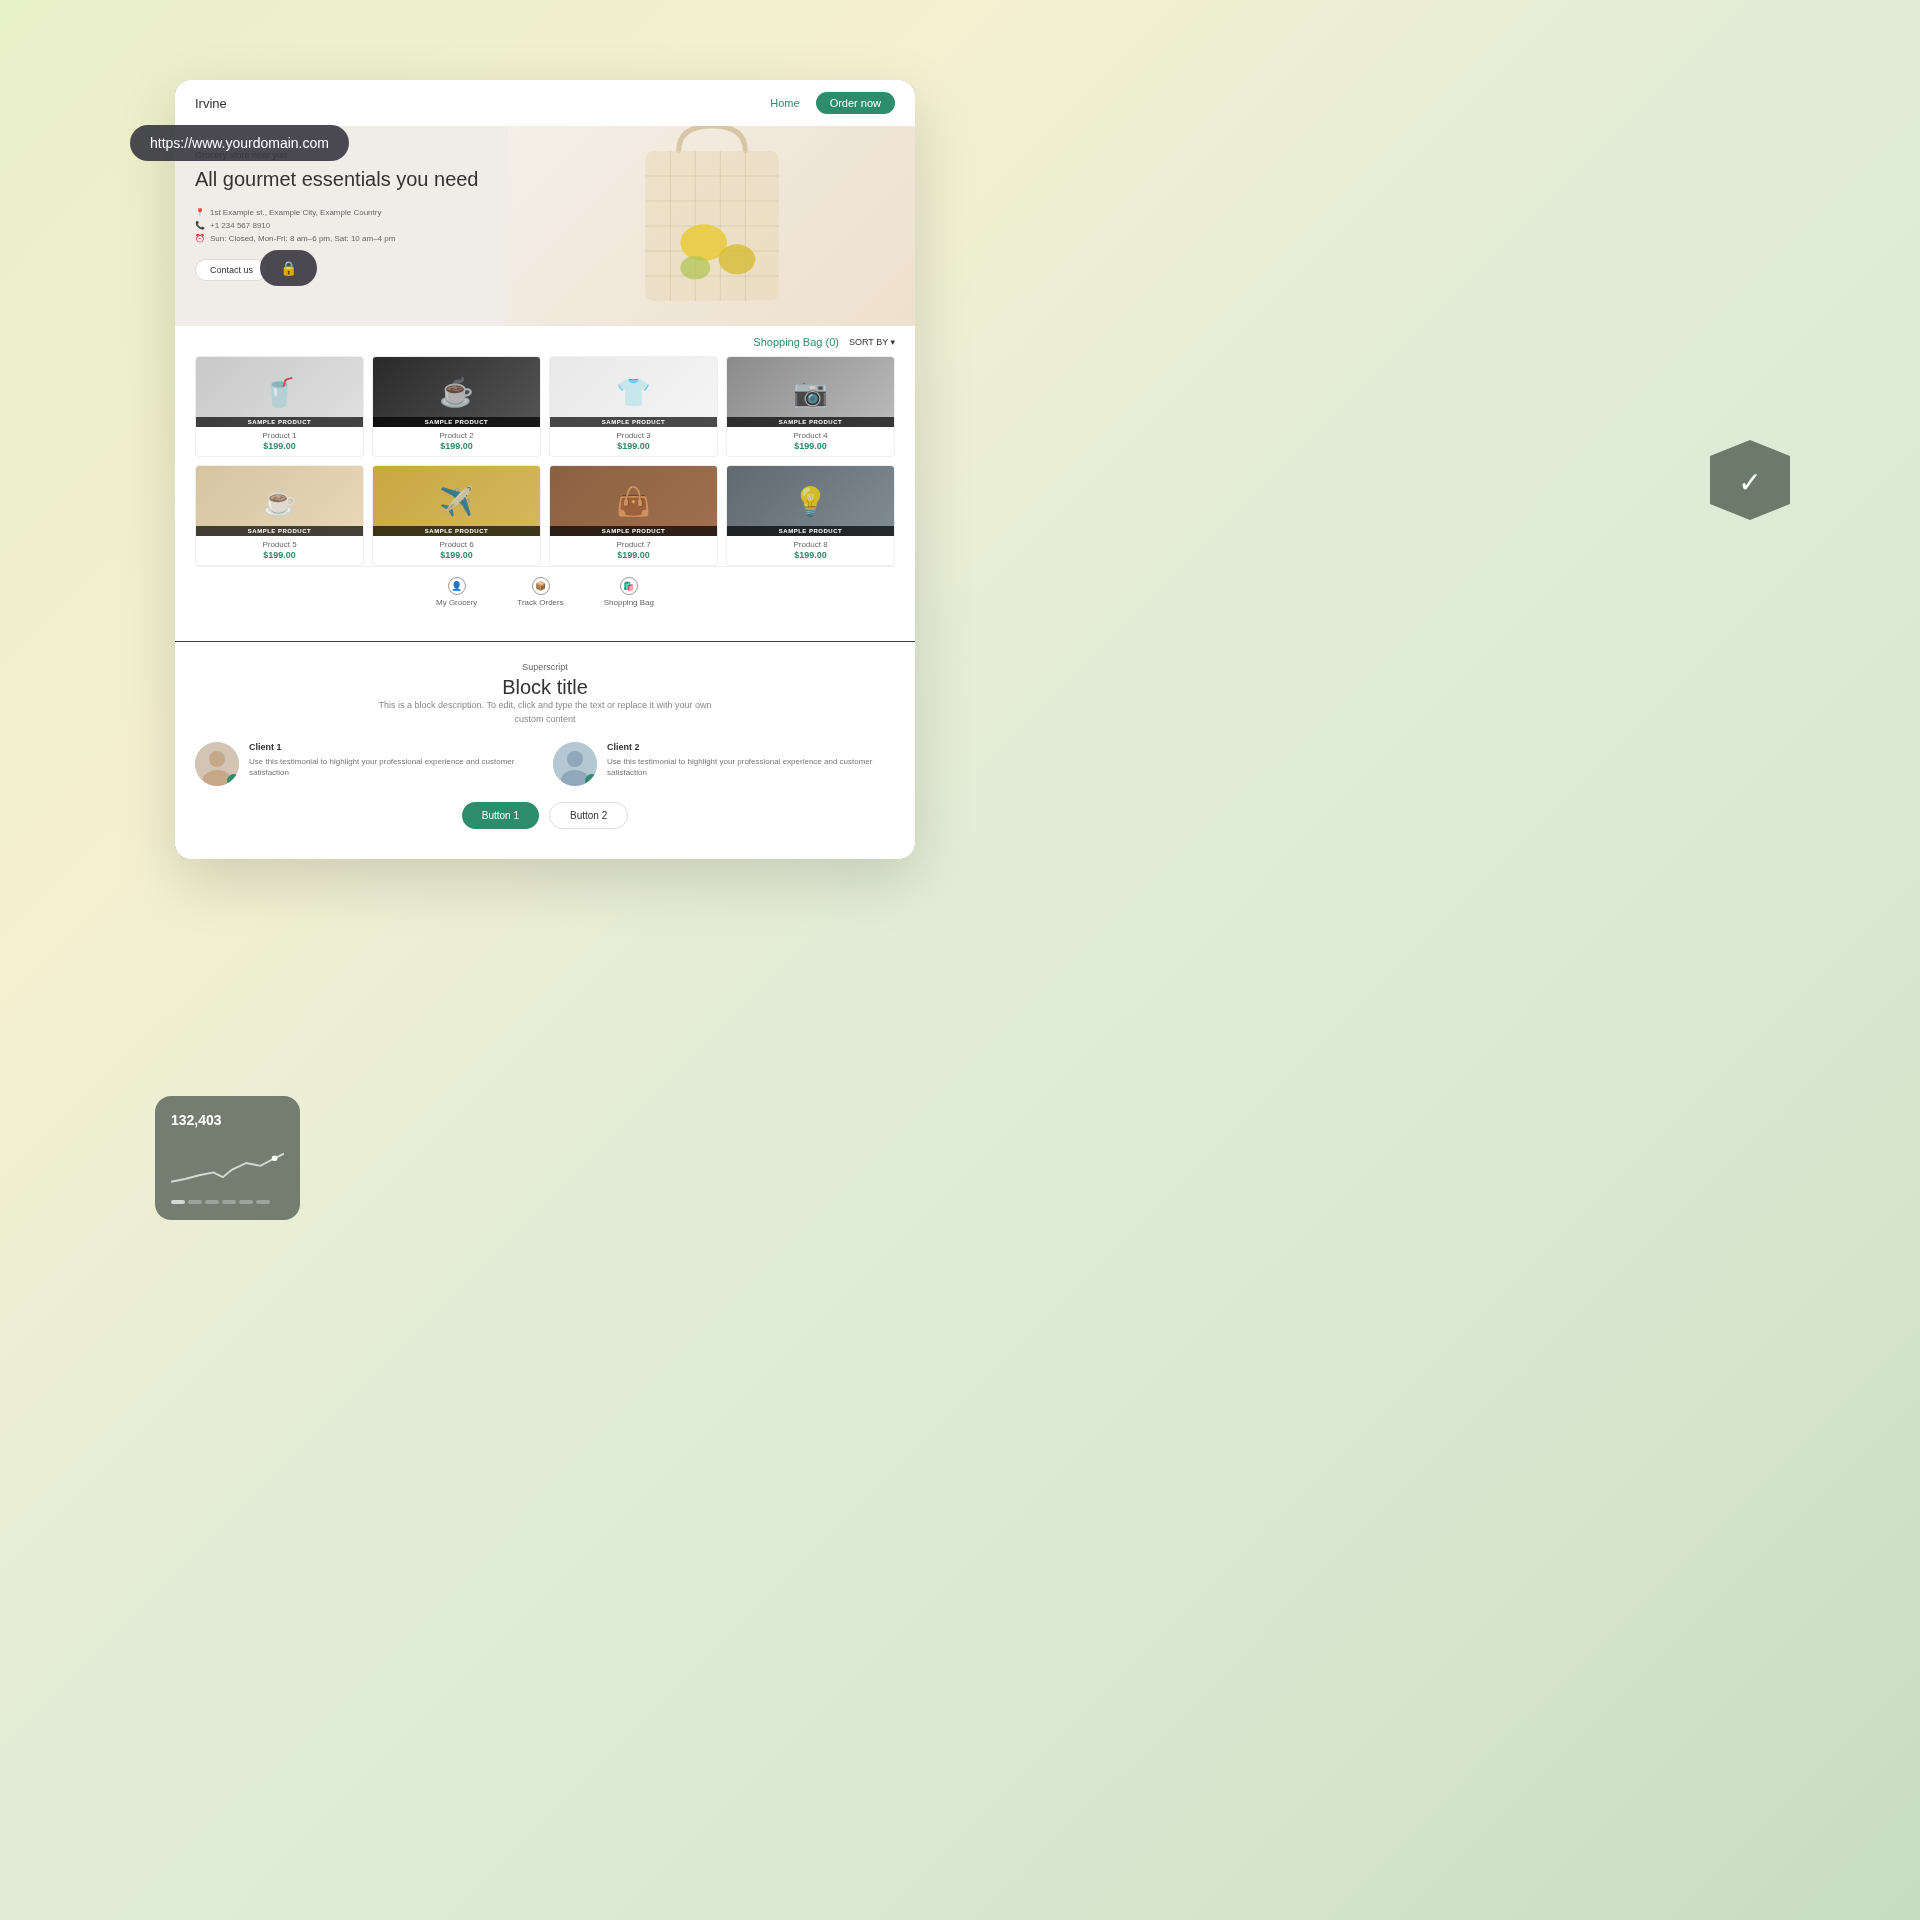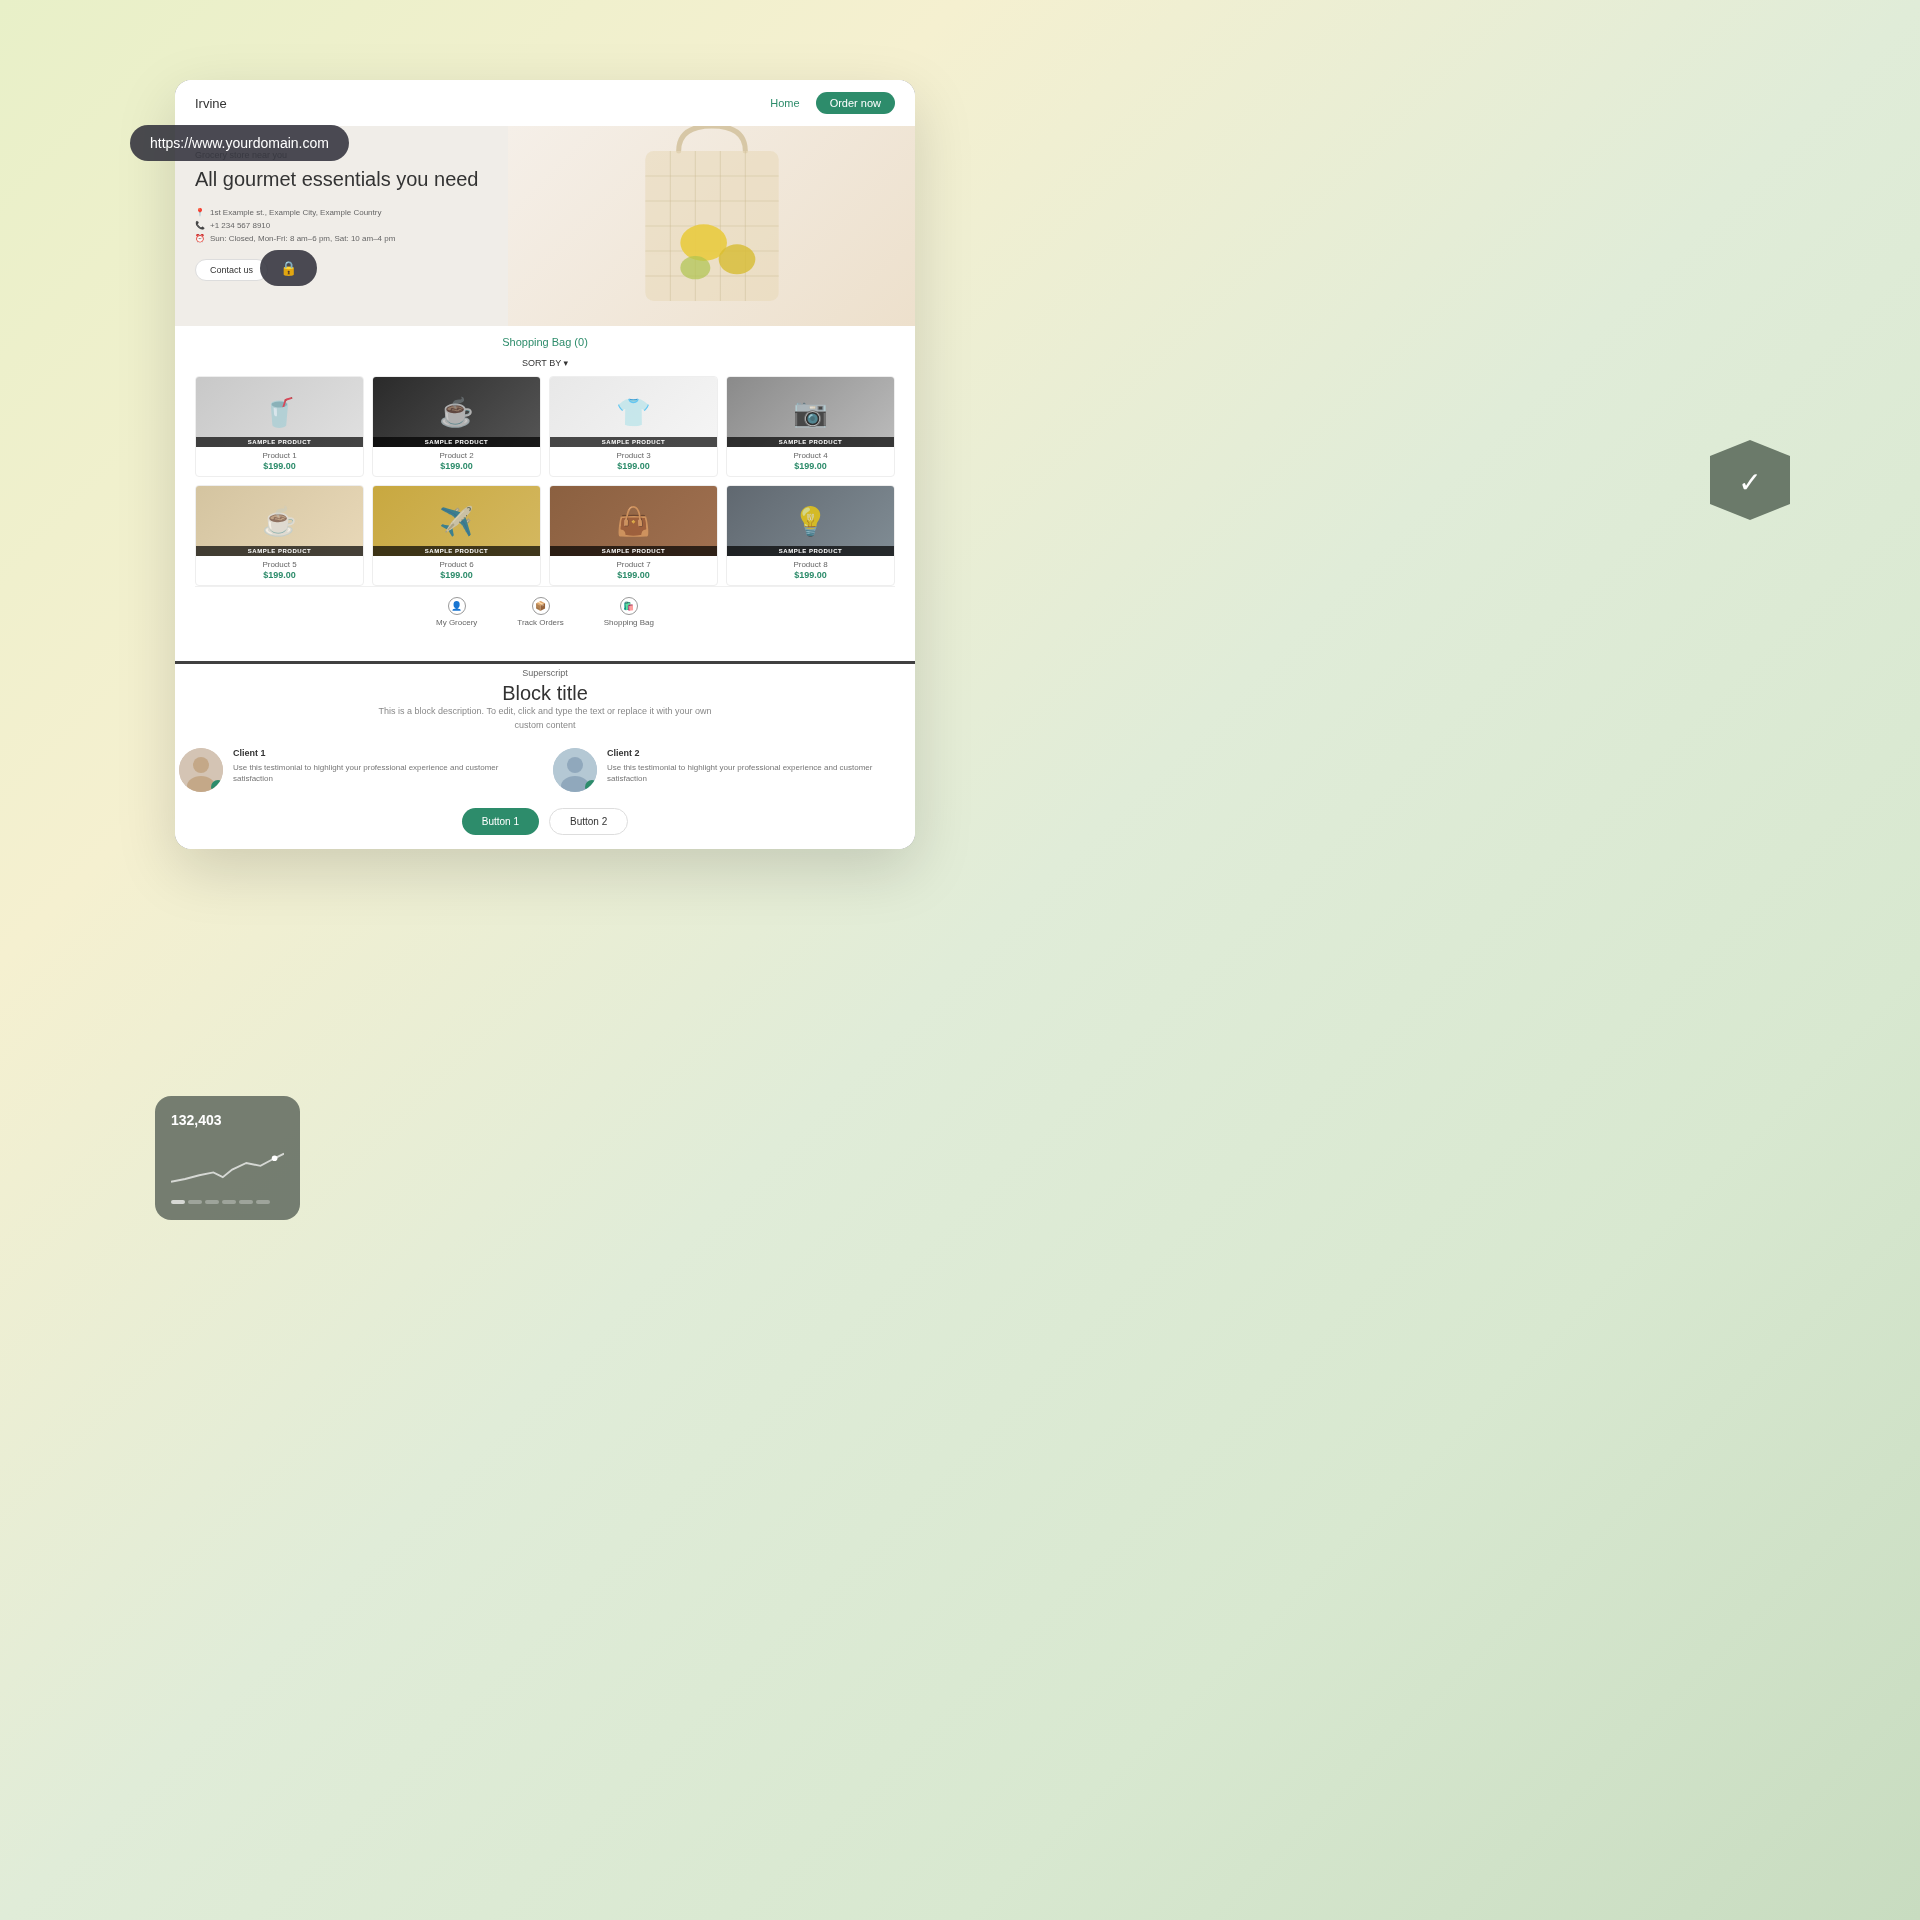--- a/index.html
+++ b/index.html
@@ -140,21 +140,20 @@
     }
 
     .products-header {
       display: flex;
       justify-content: flex-end;
       align-items: center;
       gap: 10px;
       margin-bottom: 8px;
       font-size: 9px;
       color: #2d8c6b;
-      flex-direction: column;
     }
 
     .sort-by {
       font-size: 9px;
       color: #333;
     }
 
     .products-grid {
       display: grid;
       grid-template-columns: repeat(4, 1fr);
@@ -235,22 +234,22 @@
       border-radius: 50%;
       display: flex;
       align-items: center;
       justify-content: center;
       font-size: 9px;
     }
 
     
     .testimonials-section {
       background: #fff;
-      padding: 4px;
-      border-top: 3px solid #404040;
+      padding: 20px;
+      border-top: 1px solid #404040;
       text-align: center;
     }
 
     .testimonials-superscript {
       font-size: 9px;
       color: #666;
       margin-bottom: 4px;
     }
 
     .testimonials-title {

